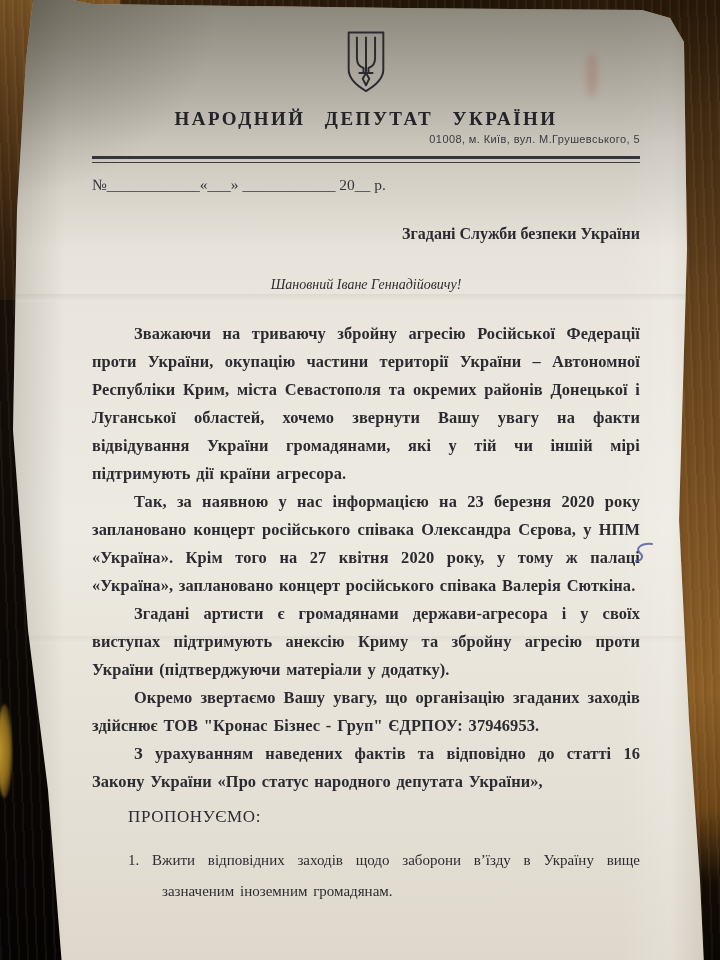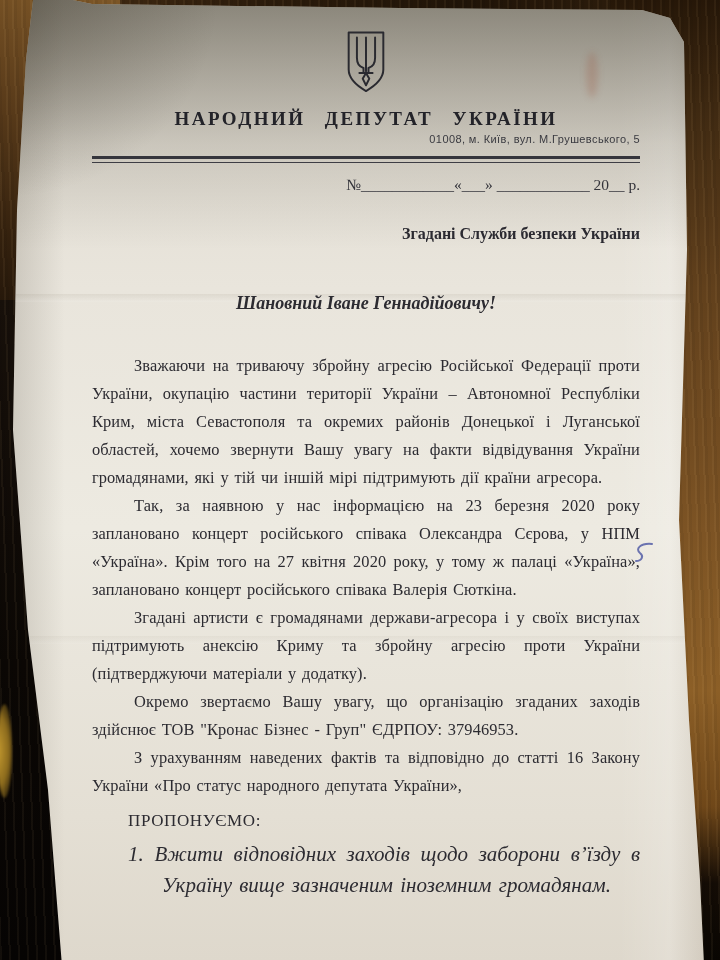--- a/index.html
+++ b/index.html
@@ -43,29 +43,29 @@
     background:rgba(150,66,42,0.20);filter:blur(3px);}
   
   .content{position:absolute;left:92px;top:0;width:548px;color:#2c2b31;}
   .emblem-wrap{padding-top:30px;text-align:center;}
   .emblem-wrap svg{display:inline-block;}
   .lh-title{margin-top:8px;text-align:center;font-size:19px;font-weight:bold;
     letter-spacing:2.5px;word-spacing:12px;color:#232329;}
   .lh-address{margin-top:3px;text-align:right;font-size:11px;letter-spacing:.4px;
     font-family:"Liberation Sans","DejaVu Sans",sans-serif;color:#3a3a40;}
   .rule{margin-top:11px;height:3px;border-top:3px solid #35353c;border-bottom:1.5px solid #3d3d44;}
-  .ref-row{margin-top:13px;display:flex;justify-content:flex-end;font-size:15.5px;color:#34343b;}
+  .ref-row{margin-top:13px;display:flex;justify-content:flex-start;font-size:15.5px;color:#34343b;}
   .addressee{margin-top:21px;text-align:right;font-weight:bold;font-size:16px;line-height:38px;color:#2b2a31;}
-  .salutation{margin-top:40px;text-align:center;font-weight:bold;font-style:italic;font-size:18px;}
-  .body-block{margin-top:38px;}
+  .salutation{margin-top:24px;text-align:center;font-weight:normal;font-style:italic;font-size:14px;}
+  .body-block{margin-top:27px;font-weight:bold;}
   .body-block p{margin:0;font-size:16.4px;line-height:28px;text-align:justify;
     text-indent:42px;word-spacing:1.5px;letter-spacing:.1px;}
   .proposal-heading{margin-top:11px;padding-left:36px;font-size:17px;letter-spacing:.6px;}
-  .proposal-item{margin-top:8px;padding-left:70px;text-indent:-34px;font-size:21px;
-    line-height:31px;text-align:justify;word-spacing:2px;font-style:italic;}
+  .proposal-item{margin-top:18px;padding-left:70px;text-indent:-34px;font-size:15px;
+    line-height:31px;text-align:justify;word-spacing:2px;}
   .pen-mark{position:absolute;left:632px;top:540px;}
 </style>
 </head>
 <body>
 
 <div class="desk">
   <div class="desk-top-strip"></div>
   <div class="desk-wood-left"></div>
   <div class="desk-left-dark"></div>
   <div class="desk-wood-right"></div>

